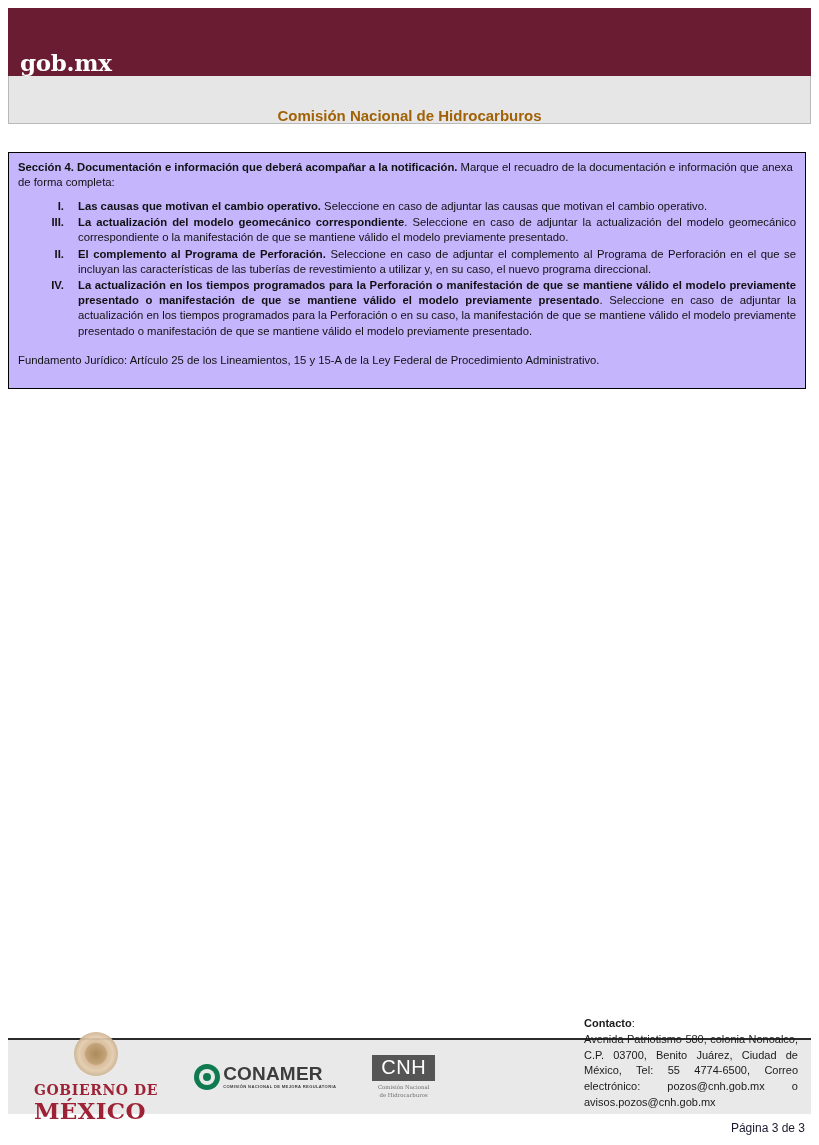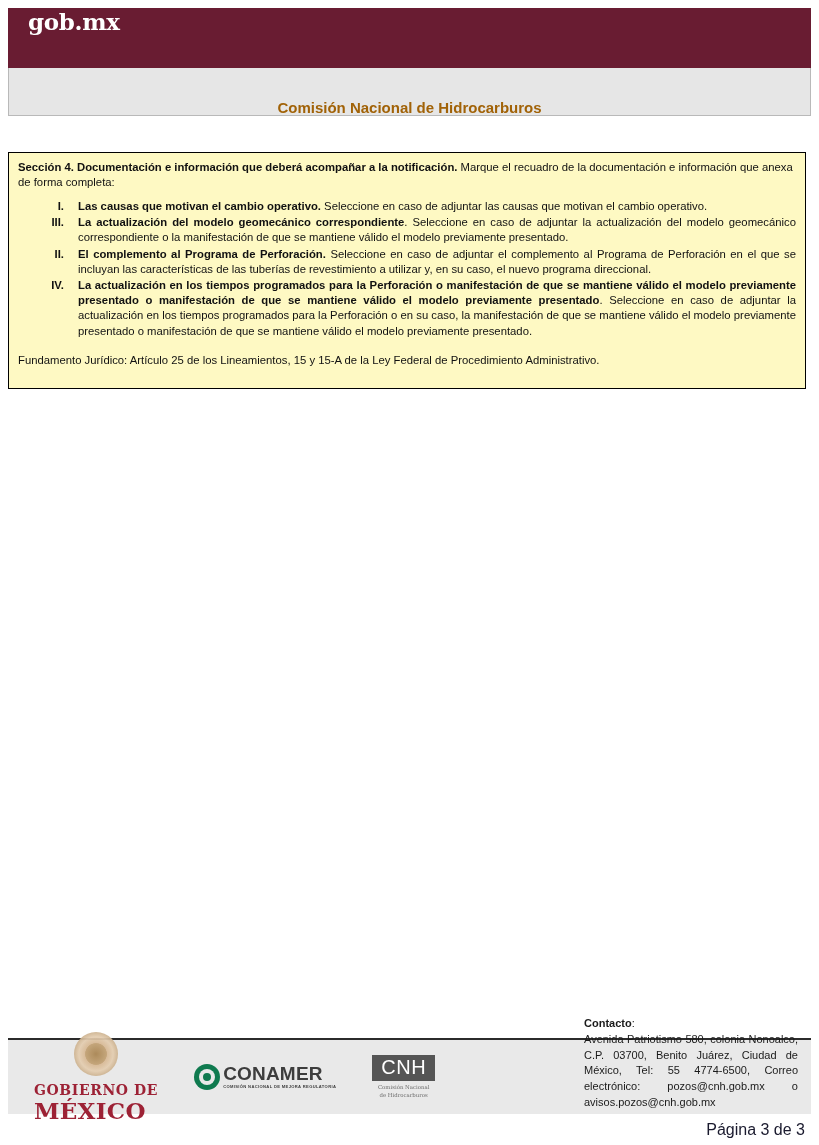--- a/index.html
+++ b/index.html
@@ -19,24 +19,24 @@
 
   
   .header-wrap {
     position: absolute;
     left: 8px;
     top: 8px;
     width: 803px;
   }
   .gobmx-bar {
     background: #691C32;
-    height: 60px;
-    display: flex;
-    align-items: flex-start;
-    padding-left: 20px;
+    height: 68px;
+    display: flex;
+    align-items: flex-end;
+    padding-left: 12px;
     box-sizing: border-box;
   }
   .gobmx-logo {
     color: #ffffff;
     font-family: "DejaVu Serif", "Liberation Serif", serif;
     font-weight: bold;
     font-size: 23px;
     letter-spacing: -0.3px;
   }
   .agency-bar {
@@ -58,21 +58,21 @@
 
   
   .content-box {
     position: absolute;
     left: 8px;
     top: 152px;
     width: 798px;
     box-sizing: border-box;
     border: 1.5px solid #000000;
     padding: 7px 9px 9px 9px;
-    background: #fef9c3;
+    background: #c4b5fd;
   }
   .section-intro {
     font-size: 11.3px;
     line-height: 1.33;
     color: #111;
     text-align: left;
     margin: 0 0 9px 0;
   }
   .section-intro b { font-weight: bold; }
 
@@ -248,21 +248,21 @@
     line-height: 1.44;
     color: #1a1a1a;
     text-align: justify;
   }
   .contact .ctitle { font-weight: bold; }
 
   .page-number {
     position: absolute;
     right: 14px;
     top: 1121px;
-    font-size: 16px;
+    font-size: 12px;
     color: #1a1a2e;
   }
 </style>
 </head>
 <body>
 
 <div class="header-wrap">
   <div class="gobmx-bar">
     <span class="gobmx-logo">gob.mx</span>
   </div>

